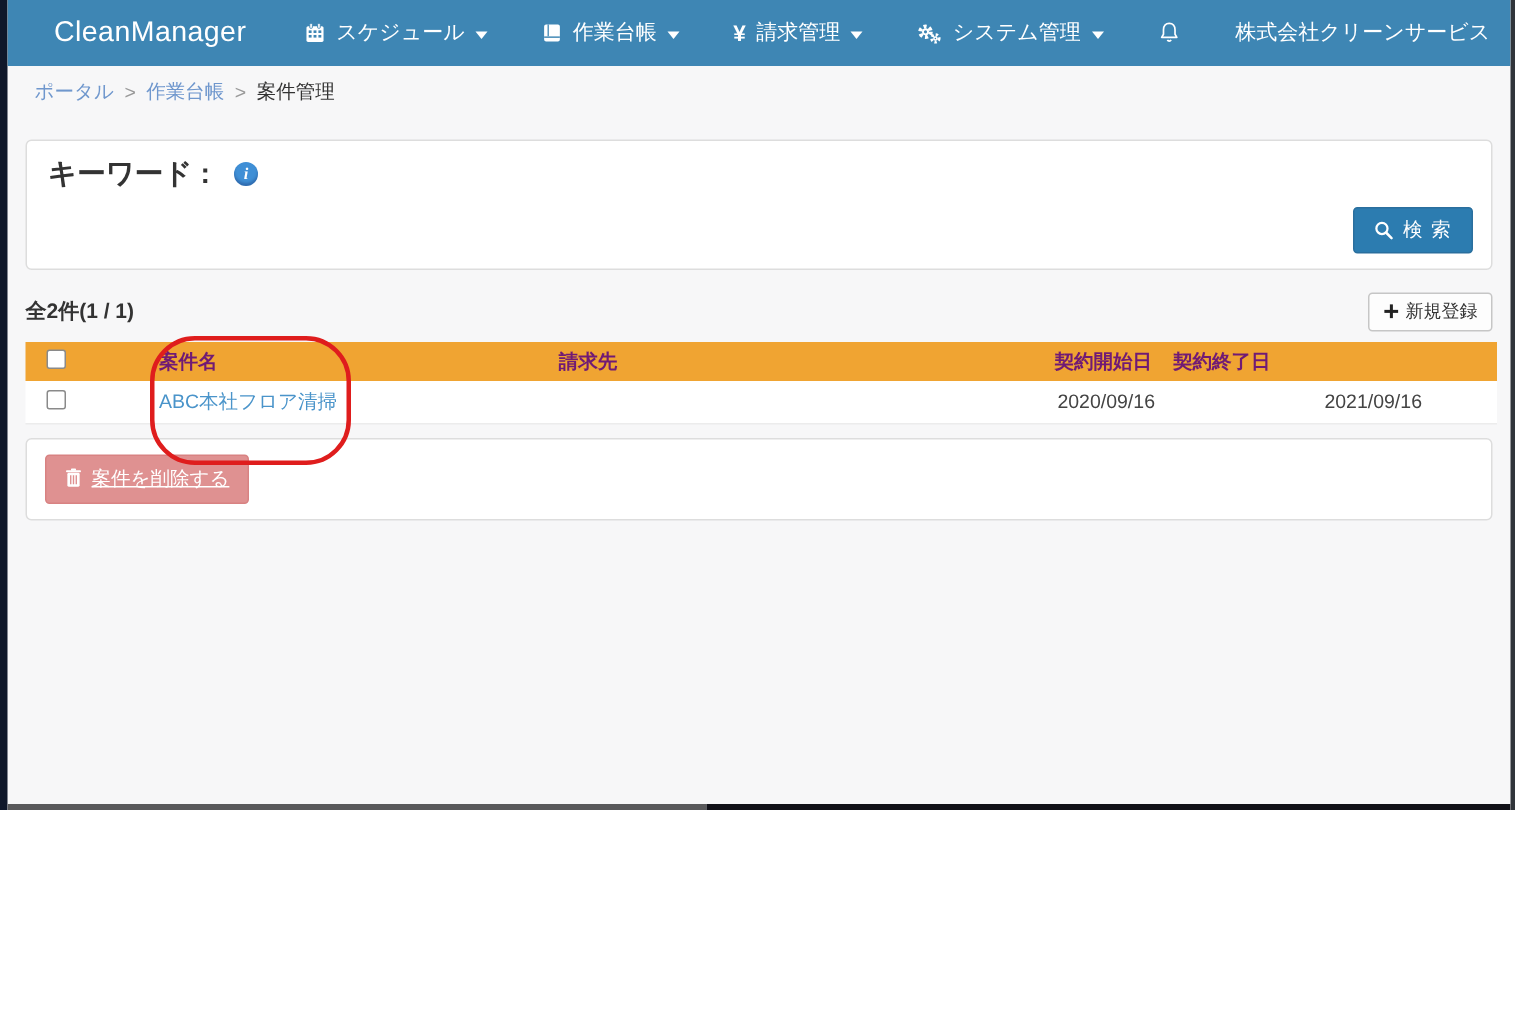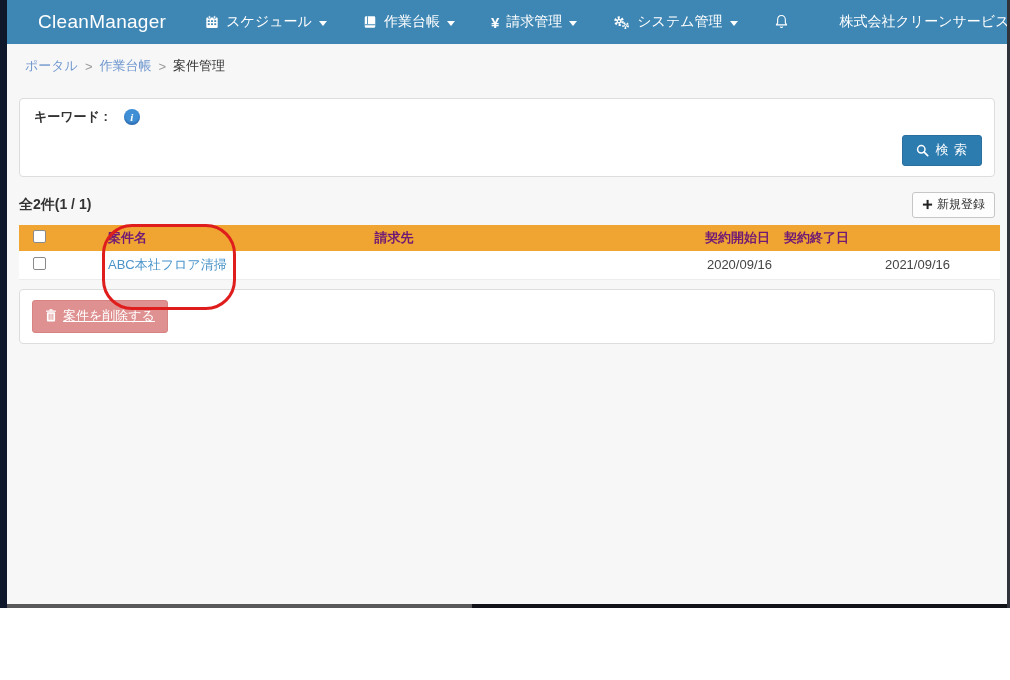--- a/index.html
+++ b/index.html
@@ -1,54 +1,54 @@
 <!DOCTYPE html>
 <html><head>
 <meta charset="utf-8">
 <style>
   * { margin:0; padding:0; box-sizing:border-box; }
   html,body { width:1010px; height:680px; }
   body { font-family:"Liberation Sans","DejaVu Sans",sans-serif; }
 
   .window {
-    position:relative; width:1010px; height:608px;
+    position:relative; width:1010px; height:540px;
     background:#f7f7f8; overflow:hidden;
-    border-left:7px solid #0f172a; border-right:3px solid #30343a;
+    border-left:5px solid #0f172a; border-right:3px solid #30343a;
   }
 
   
   .navbar {
     display:flex; align-items:center; height:44px;
     background:#3e86b4; color:#fff; padding-left:31px;
   }
   .brand { font-size:19px; letter-spacing:.3px; margin-right:39px; cursor:pointer; white-space:nowrap; }
   .nav-item {
     display:flex; align-items:center; gap:7px; margin-right:36px;
     font-size:14px; cursor:pointer; white-space:nowrap;
   }
   .nav-item .nicon { display:inline-flex; align-items:center; }
   .yen-glyph { font-size:15px; font-weight:bold; }
   .caret {
     width:0; height:0; border-left:4px solid transparent;
     border-right:4px solid transparent; border-top:5px solid #fff; margin-top:2px;
   }
-  .nav-right { margin-left:auto; display:flex; align-items:center; gap:51px; margin-right:44px; }
+  .nav-right { margin-left:auto; display:flex; align-items:center; gap:37px; margin-right:44px; }
   .nav-right .account { font-size:14px; cursor:pointer; white-space:nowrap; }
   .bell { display:inline-flex; cursor:pointer; }
 
   
-  .breadcrumb { padding:13px 18px 11px; font-size:13px; color:#999; display:flex; gap:7px; align-items:center; }
+  .breadcrumb { padding:8px 18px 11px; font-size:13px; color:#999; display:flex; gap:7px; align-items:center; }
   .breadcrumb a { color:#6f97cd; text-decoration:none; cursor:pointer; }
   .breadcrumb .current { color:#333; }
 
   
   .panel { background:#fff; border:1px solid #ddd; border-radius:4px; margin:0 12px; }
   .search-panel { margin-top:12px; padding:9px 12px 10px 14px; }
   .search-row { display:flex; align-items:center; }
-  .kw-label { font-size:13px; font-weight:bold; color:#333; margin-right:9px; white-space:nowrap; }
+  .kw-label { font-size:19px; font-weight:bold; color:#333; margin-right:9px; white-space:nowrap; }
   .kw-input {
     width:158px; height:27px; border:1px solid #ccc; border-radius:3px;
     padding:0 9px; font-size:12px; color:#666; font-family:inherit;
   }
   .info-icon {
     width:16px; height:16px; border-radius:50%; background:#3f8fd6;
     color:#fff; display:inline-flex; align-items:center; justify-content:center;
     margin-left:7px; cursor:pointer; box-shadow:inset 0 -2px 2px rgba(0,0,60,.25);
     font-family:"Liberation Serif","DejaVu Serif",serif; font-size:11px; font-style:italic; font-weight:bold;
   }

